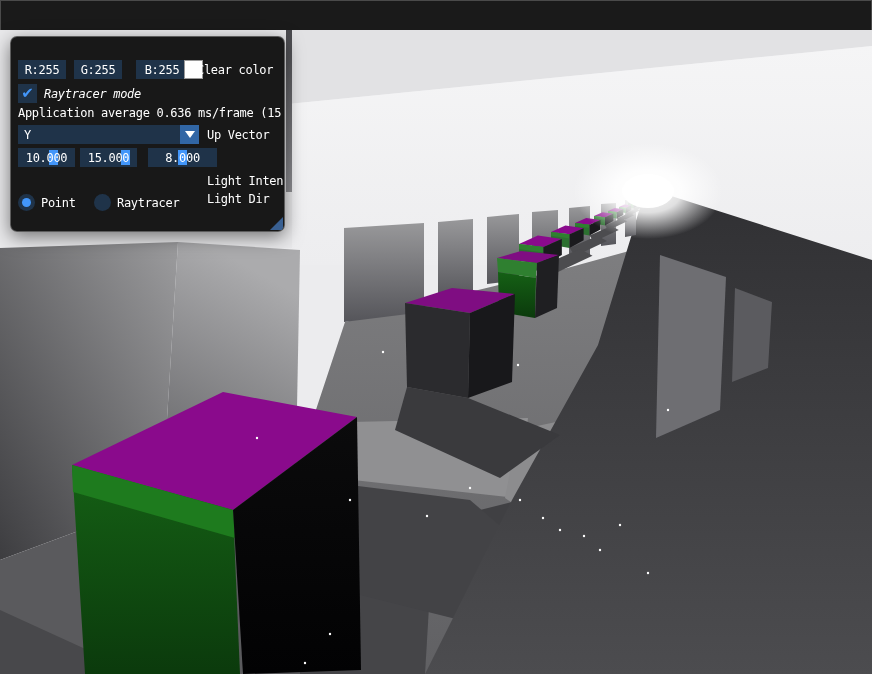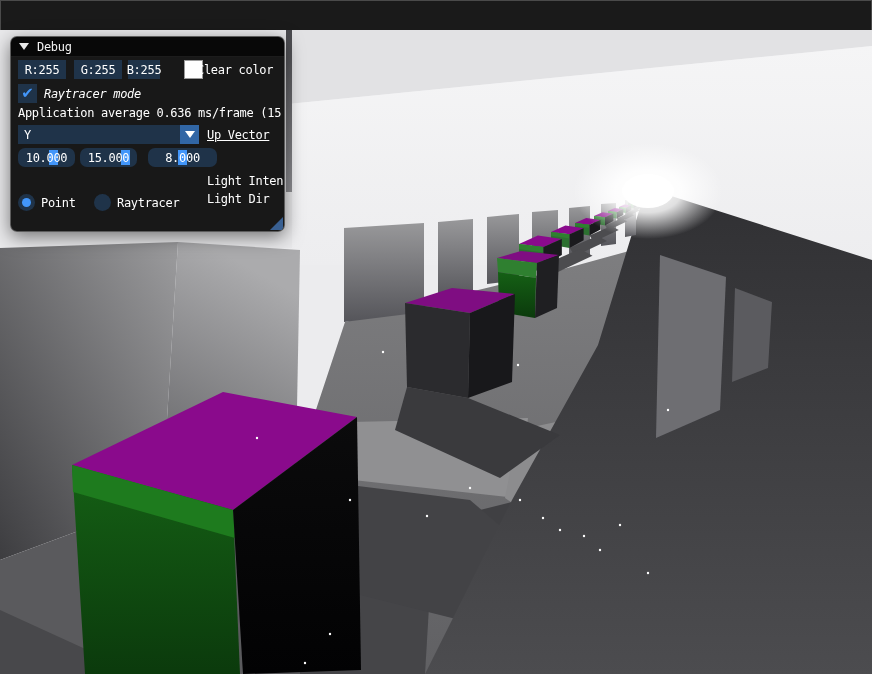--- a/index.html
+++ b/index.html
@@ -50,21 +50,21 @@
                         font-family:"DejaVu Sans",sans-serif; line-height:1; }
 
   #perf-line { position:absolute; left:7px; top:69px; width:265px; white-space:nowrap; overflow:hidden; }
 
   #combo-preview { justify-content:flex-start; padding-left:6px; }
   #combo-arrow { position:absolute; width:19px; height:19px; background:#3166a5;
                  display:flex; align-items:center; justify-content:center; }
   #combo-arrow .tri { width:0; height:0; border-left:5px solid transparent; border-right:5px solid transparent;
                  border-top:7px solid #ffffff; }
 
-  .slider { overflow:hidden;border-radius:7px; }
+  .slider { overflow:hidden; }
   .grab { position:absolute; top:2px; width:9px; height:15px; background:#4296fa; }
   .slider .val { position:relative; z-index:2; }
 
   .radio { position:absolute; width:17px; height:17px; border-radius:50%; background:#1f3349; }
   .radio .dot { position:absolute; left:4px; top:4px; width:9px; height:9px; border-radius:50%; background:#4296fa; }
 
   #resize-grip { position:absolute; right:1px; bottom:1px; width:0; height:0;
                  border-left:13px solid transparent; border-bottom:13px solid #3f6da8;
                  opacity:0.85; }
 </style>
@@ -263,51 +263,47 @@
           <circle cx="620" cy="495" r="1.2" fill="#ffffff"></circle>
           <circle cx="668" cy="380" r="1.2" fill="#ffffff"></circle>
           <circle cx="543" cy="488" r="1.2" fill="#ffffff"></circle>
           <circle cx="584" cy="506" r="1.2" fill="#ffffff"></circle>
           <circle cx="330" cy="604" r="1.2" fill="#ffffff"></circle>
         </g>
     </svg>
   </div>
 
   <div id="debug-panel">
-    <div id="panel-header">
-      <span class="arrow"></span>
-      <span class="htext">Debug</span>
-    </div>
 
     <div class="frame" style="left:7px;  top:23px; width:48px;">
       <span>R:255</span>
       </div>
     <div class="frame" style="left:63px; top:23px; width:48px;">
       <span>G:255</span>
       </div>
-    <div class="frame" style="left:117px;top:23px; width:32px;">
+    <div class="frame" style="left:125px;top:23px; width:52px;">
       <span>B:255</span>
       </div>
     <div id="color-swatch" style="left:173px;top:23px;"></div>
     <div class="plabel" style="left:186px;top:23px;text-align:center;">Clear color</div>
 
     <div id="raytracer-checkbox" style="left:7px;top:47px;">
       <span class="check">✔</span>
     </div>
     <div class="plabel" style="left:33px;top:47px;font-style:italic;">Raytracer mode</div>
 
     <div id="perf-line">Application average 0.636 ms/frame (15</div>
 
     <div class="frame" id="combo-preview" style="left:7px;top:88px;width:162px;">
       <span>Y</span>
     </div>
     <div id="combo-arrow" style="left:169px;top:88px;">
       <span class="tri"></span>
     </div>
-    <div class="plabel" style="left:196px;top:88px;text-decoration:underline;">Up Vector</div>
+    <div class="plabel" style="left:196px;top:88px;">Up Vector</div>
 
     <div class="frame slider" style="left:7px;  top:111px; width:57px;">
       <div class="grab" id="grab-ld0" style="left: 31px;"></div>
       <span class="val">10.000</span>
       </div>
     <div class="frame slider" style="left:69px; top:111px; width:57px;">
       <div class="grab" id="grab-ld1" style="left: 41px;"></div>
       <span class="val">15.000</span>
       </div>
     <div class="frame slider" style="left:137px;top:111px; width:69px;">

